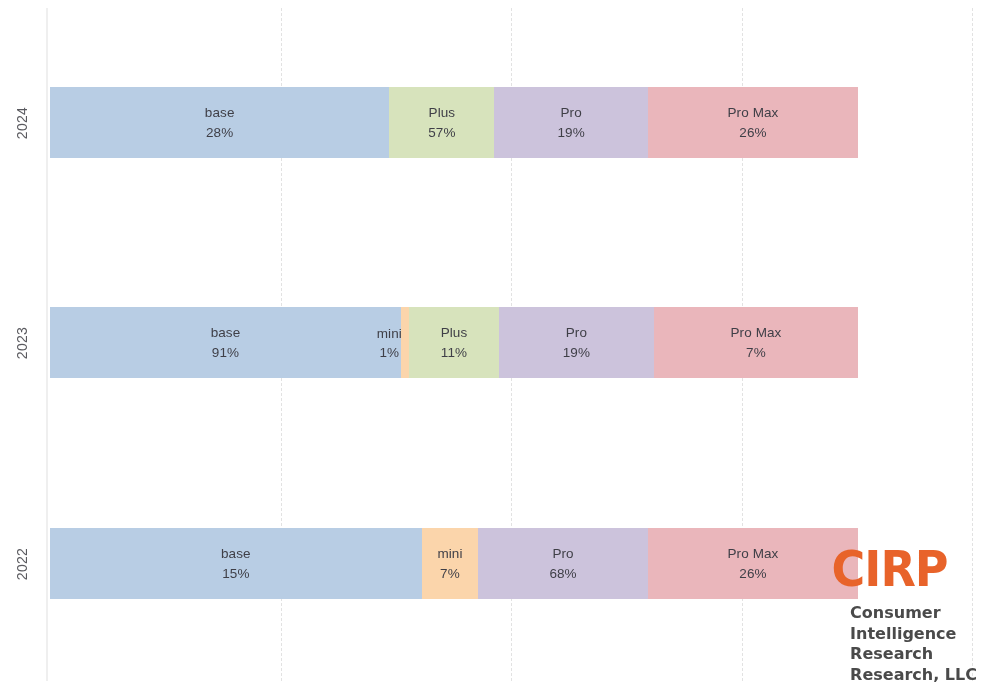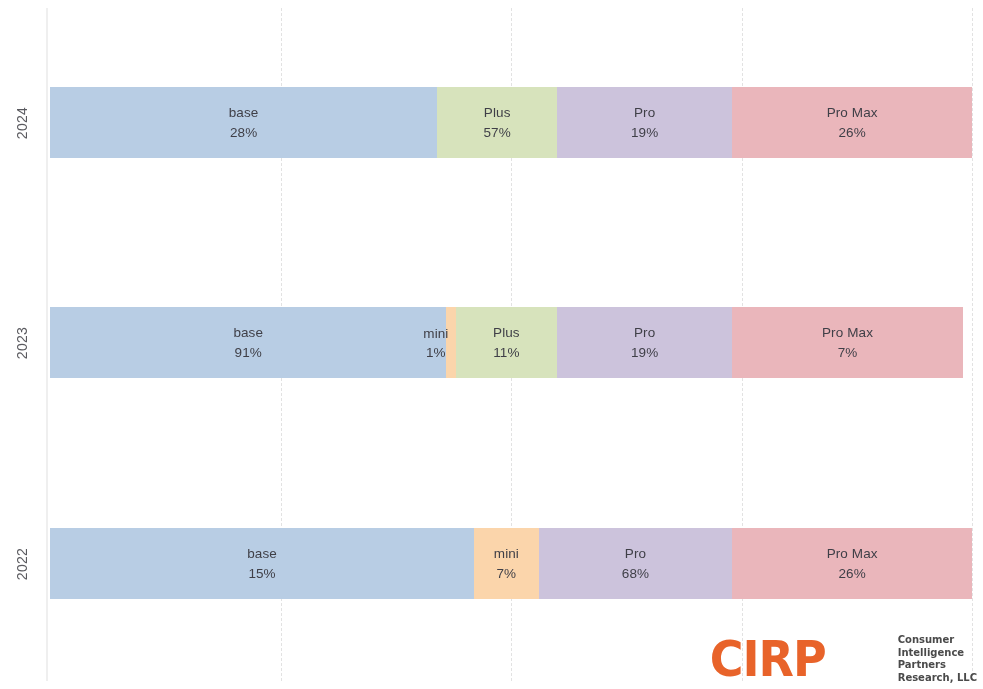--- a/index.html
+++ b/index.html
@@ -45,21 +45,21 @@
     top: 0px;
     width: 0px;
     height: 673px;
     border-left: 1px dashed #e2e2e2;
   }
 
   
   .bar-row {
     position: absolute;
     left: 4px;
-    width: 922px;
+    width: 808px;
     height: 71px;
     display: flex;
     flex-direction: row;
     align-items: stretch;
   }
   .segment {
     position: relative;
     height: 71px;
     box-sizing: border-box;
     display: flex;
@@ -109,42 +109,42 @@
     transform: rotate(-90deg);
     white-space: nowrap;
   }
 
   
   .logo {
     position: absolute;
     right: 6px;
     bottom: 4px;
     display: flex;
-    flex-direction: row;
-    align-items: center;
-    gap: 24px;
+    flex-direction: column;
+    align-items: center;
+    gap: 13px;
   }
   .logo-mark {
     font-family: "DejaVu Sans", sans-serif;
     font-weight: 700;
     font-size: 46px;
     line-height: 0.92;
     letter-spacing: -1px;
     color: #e8632a;
     transform: scaleY(1.08);
   }
   .logo-words {
     display: flex;
     flex-direction: column;
     justify-content: center;
   }
   .logo-words div {
     font-family: "DejaVu Sans", sans-serif;
     font-weight: 700;
-    font-size: 10px;
+    font-size: 16px;
     line-height: 1.28;
     color: #4a4a4a;
     white-space: nowrap;
     margin-left: 48px;
   }
 </style>
 </head>
 <body>
 
 <div id="chart-root">
@@ -255,18 +255,18 @@
       <div class="year-label" style="top: 528px; height: 71px;">
         <span>2022</span>
       </div>
     </div>
 
   <div class="logo">
     <div class="logo-mark">CIRP</div>
     <div class="logo-words">
       <div>Consumer</div>
       <div>Intelligence</div>
-      <div>Partners</div>
+      <div>Research</div>
       <div>Research, LLC</div>
     </div>
   </div>
 
 </div>
 
 </body></html>

